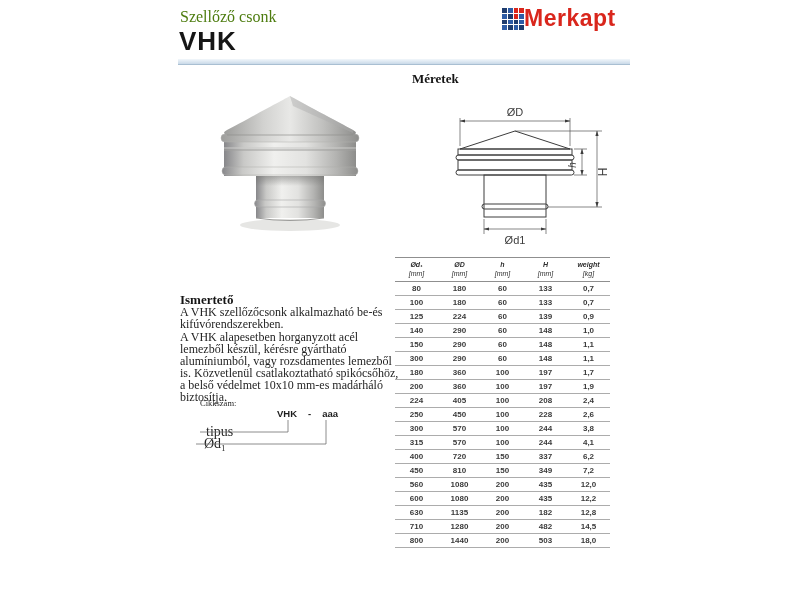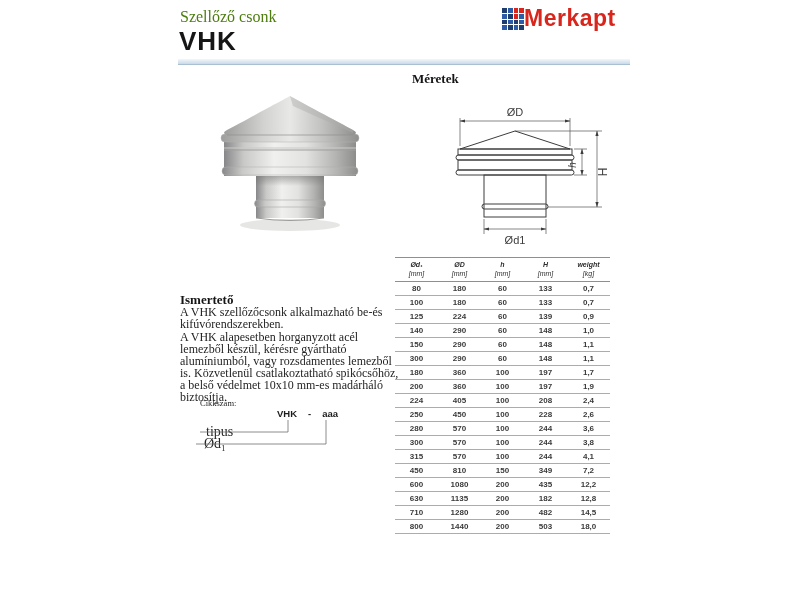--- a/index.html
+++ b/index.html
@@ -270,48 +270,55 @@
           <td>2,4</td>
         </tr>
         <tr>
           <td>250</td>
           <td>450</td>
           <td>100</td>
           <td>228</td>
           <td>2,6</td>
         </tr>
         <tr>
-          <td>280</td>
-          <td>570</td>
-          <td>100</td>
-          <td>244</td>
-          <td>3,6</td>
-        </tr>
-        <tr>
           <td>300</td>
           <td>570</td>
           <td>100</td>
           <td>244</td>
           <td>3,8</td>
         </tr>
         <tr>
           <td>315</td>
           <td>570</td>
           <td>100</td>
           <td>244</td>
           <td>4,1</td>
+        </tr>
+        <tr>
+          <td>400</td>
+          <td>720</td>
+          <td>150</td>
+          <td>337</td>
+          <td>6,2</td>
         </tr>
         <tr>
           <td>450</td>
           <td>810</td>
           <td>150</td>
           <td>349</td>
           <td>7,2</td>
         </tr>
         <tr>
+          <td>560</td>
+          <td>1080</td>
+          <td>200</td>
+          <td>435</td>
+          <td>12,0</td>
+        </tr>
+        <tr>
           <td>600</td>
           <td>1080</td>
           <td>200</td>
           <td>435</td>
           <td>12,2</td>
         </tr>
         <tr>
           <td>630</td>
           <td>1135</td>
           <td>200</td>

